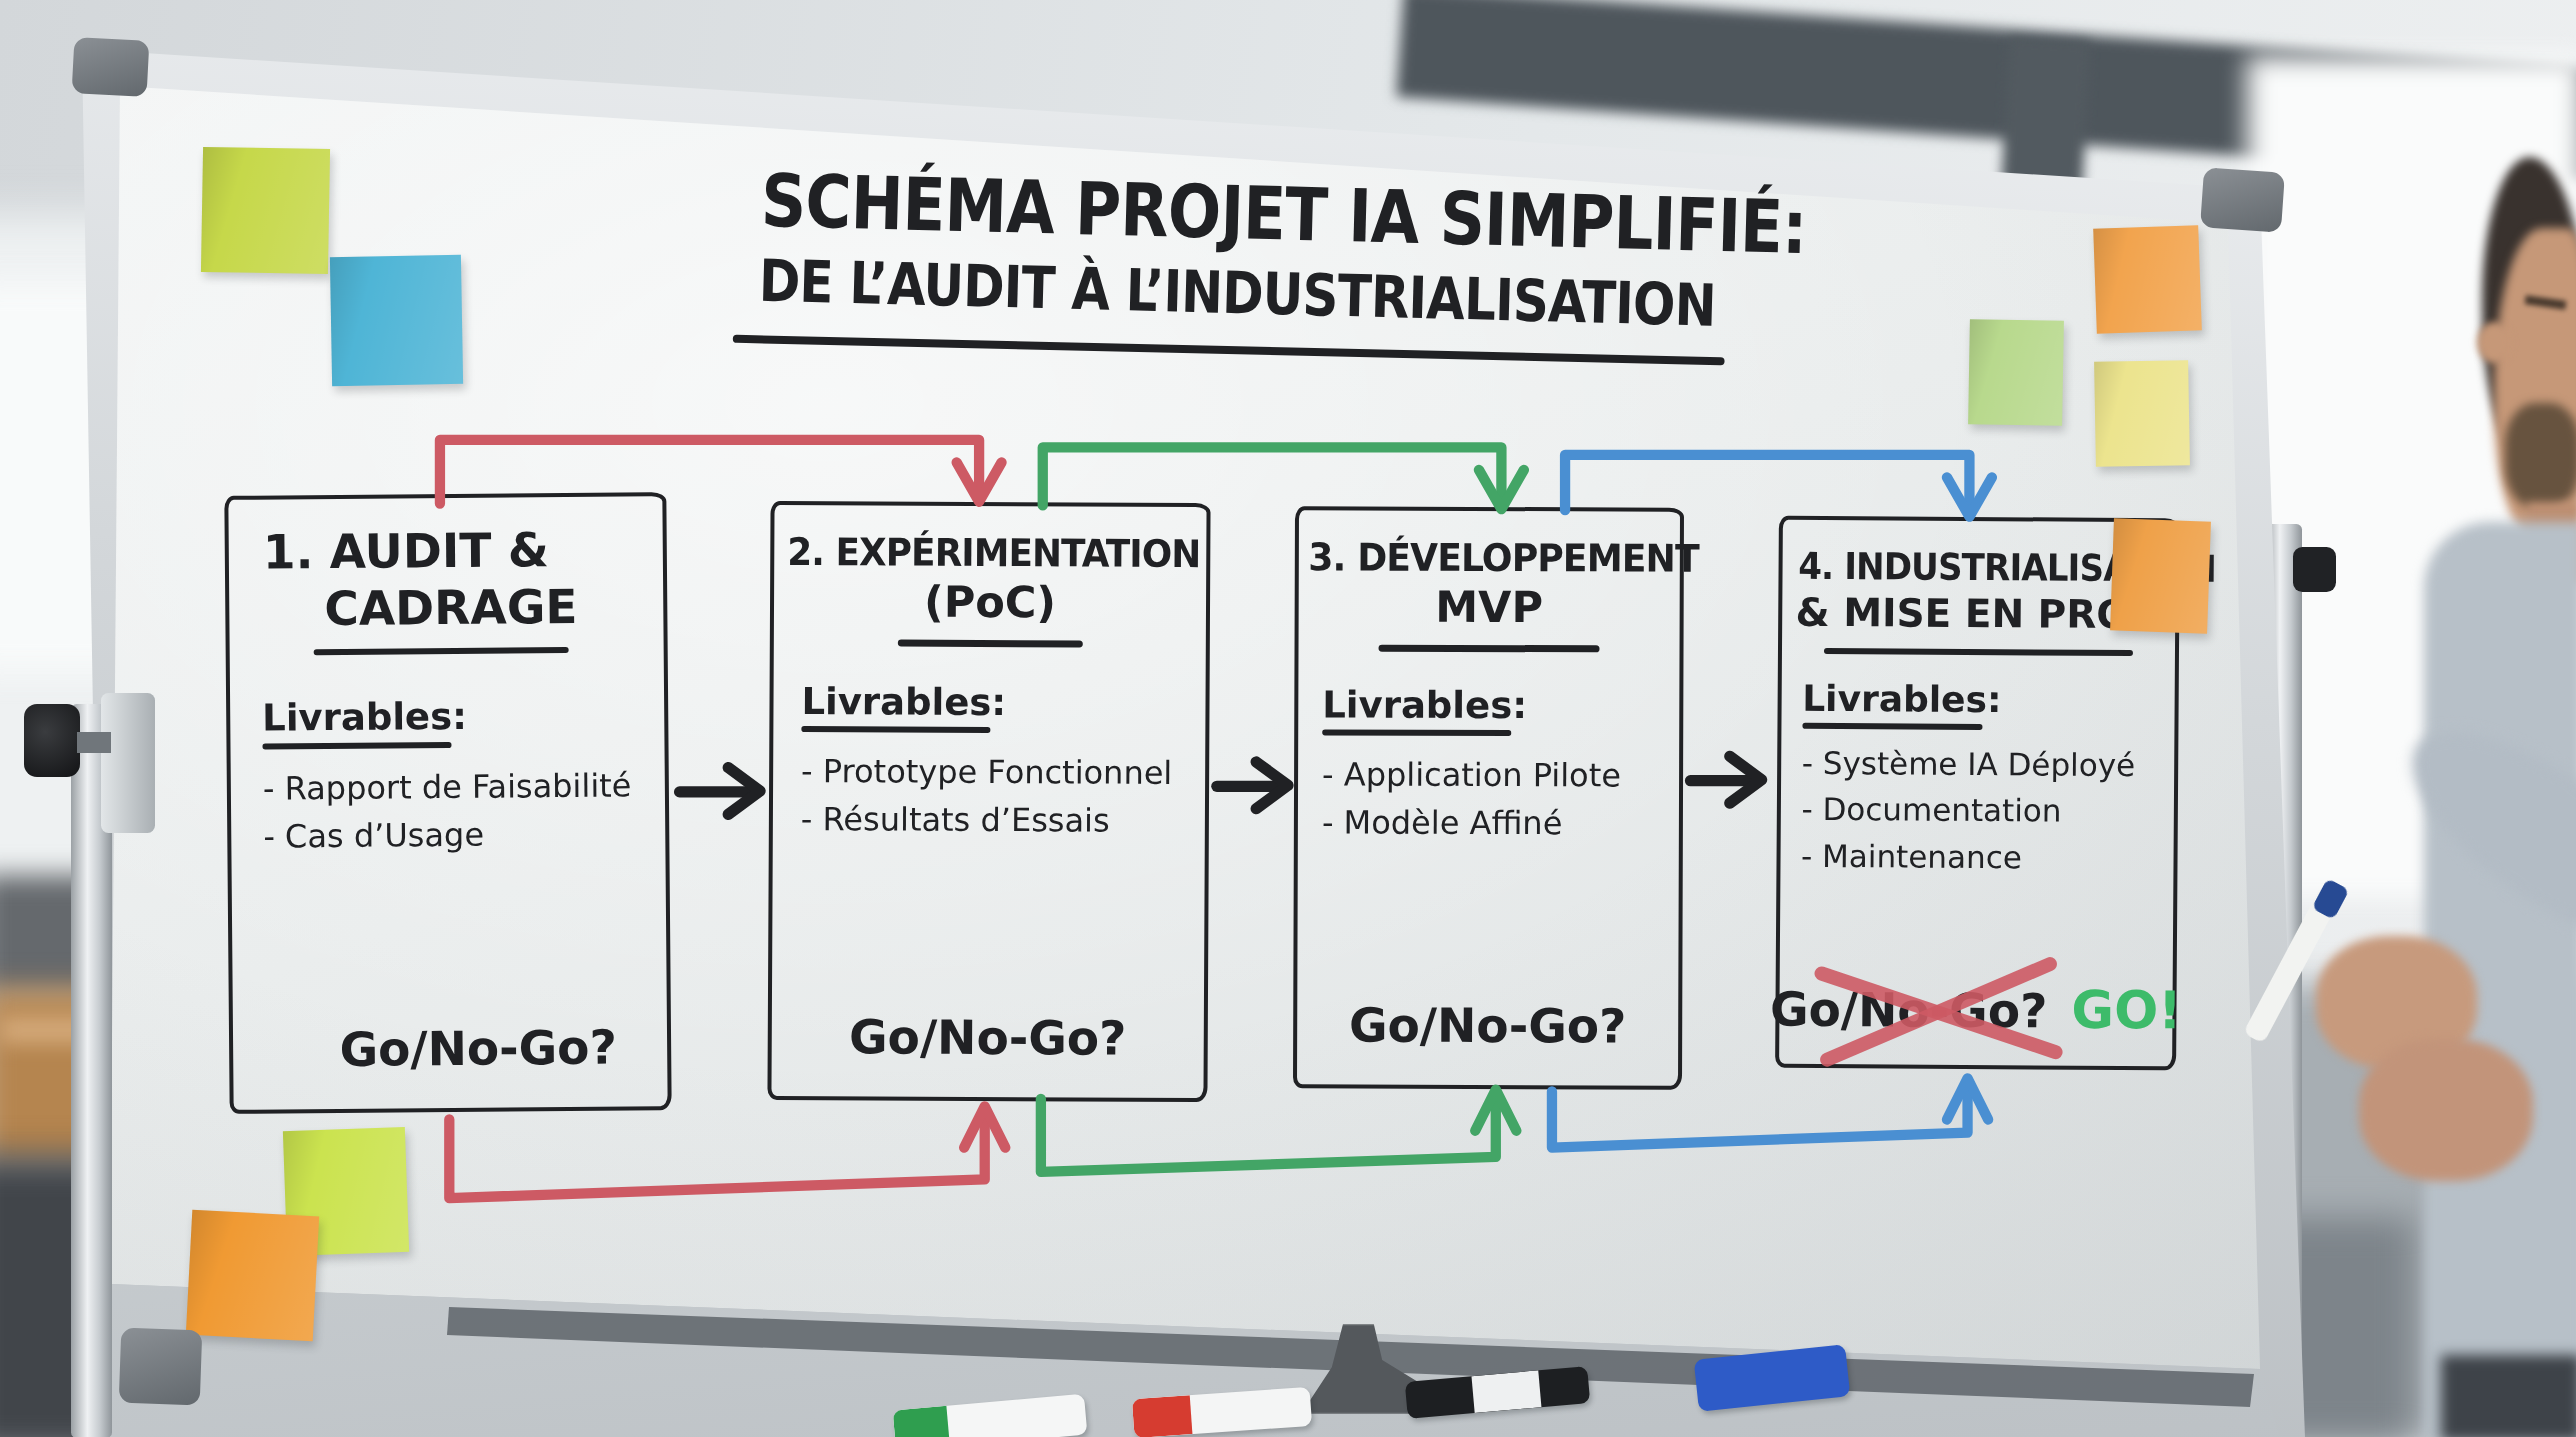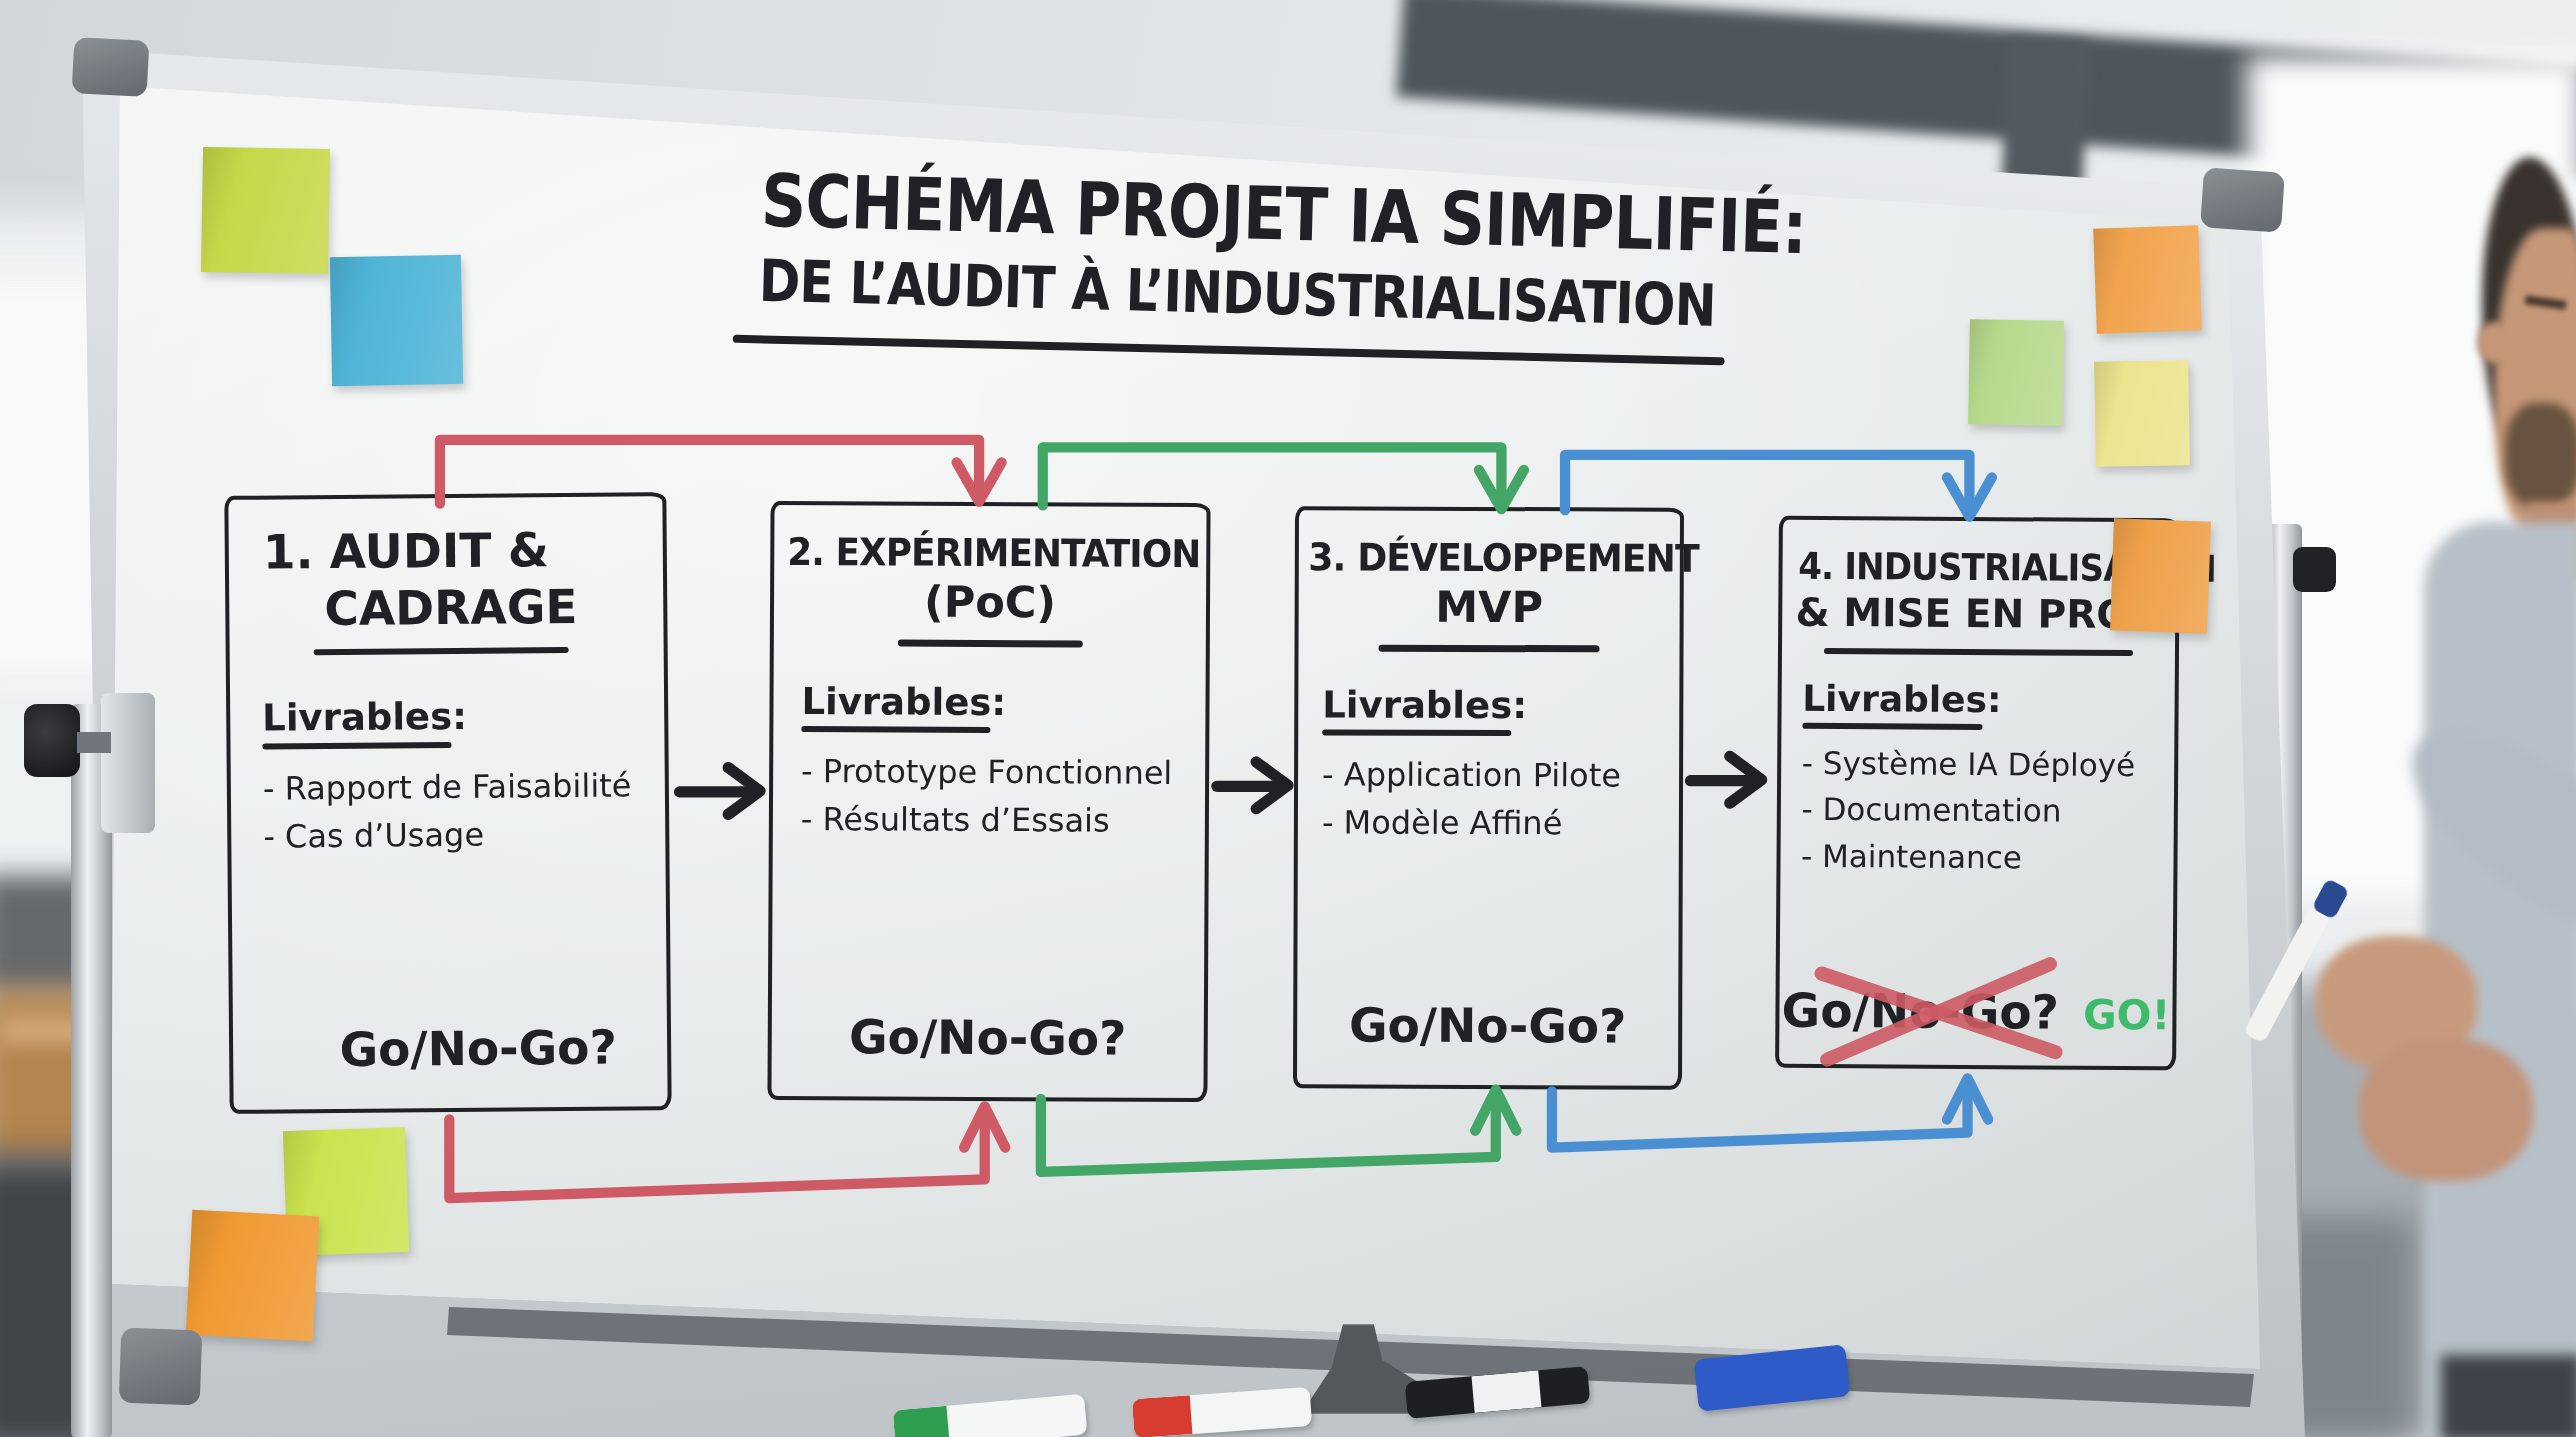--- a/index.html
+++ b/index.html
@@ -145,21 +145,21 @@
   <div class="h-underline" style="width:309px;margin:11.2px auto 0;"></div>
   <div class="livr" style="margin-left:20.6px;margin-top:24px;font-size:36px;">Livrables:</div>
   <div class="l-underline" style="margin-left:20.6px;width:180px;"></div>
   <div class="items" style="margin-left:20.6px;font-size:31px;margin-top:11.2px;">
     <div>- Système IA Déployé</div>
     <div>- Documentation</div>
     <div>- Maintenance</div>
   </div>
   <div class="decision" style="margin-bottom:26px;display:flex;justify-content:center;align-items:baseline;gap:24px;">
     <span>Go/No-Go?</span>
-    <span style="font-size: 41px; color: rgb(61, 187, 106);">GO!</span>
+    <span style="font-size: 52px; color: rgb(61, 187, 106);">GO!</span>
   </div>
 </div>
 
 <svg class="draw" viewBox="0 0 2752 1536">
 
   <path d="M470 538 V470 H1046 V520" fill="none" stroke-width="11" stroke-linecap="round" stroke-linejoin="round" stroke="#cd5a64"></path>
   <path d="M1022 494 L1046 536 L1070 494" fill="none" stroke-width="11" stroke-linecap="round" stroke-linejoin="round" stroke="#cd5a64"></path>
   <path d="M1114 540 V478 H1604 V528" fill="none" stroke-width="11" stroke-linecap="round" stroke-linejoin="round" stroke="#43a566"></path>
   <path d="M1580 502 L1604 544 L1628 502" fill="none" stroke-width="11" stroke-linecap="round" stroke-linejoin="round" stroke="#43a566"></path>
   <path d="M1672 545 V486 H2104 V536" fill="none" stroke-width="11" stroke-linecap="round" stroke-linejoin="round" stroke="#4a8fd2"></path>

